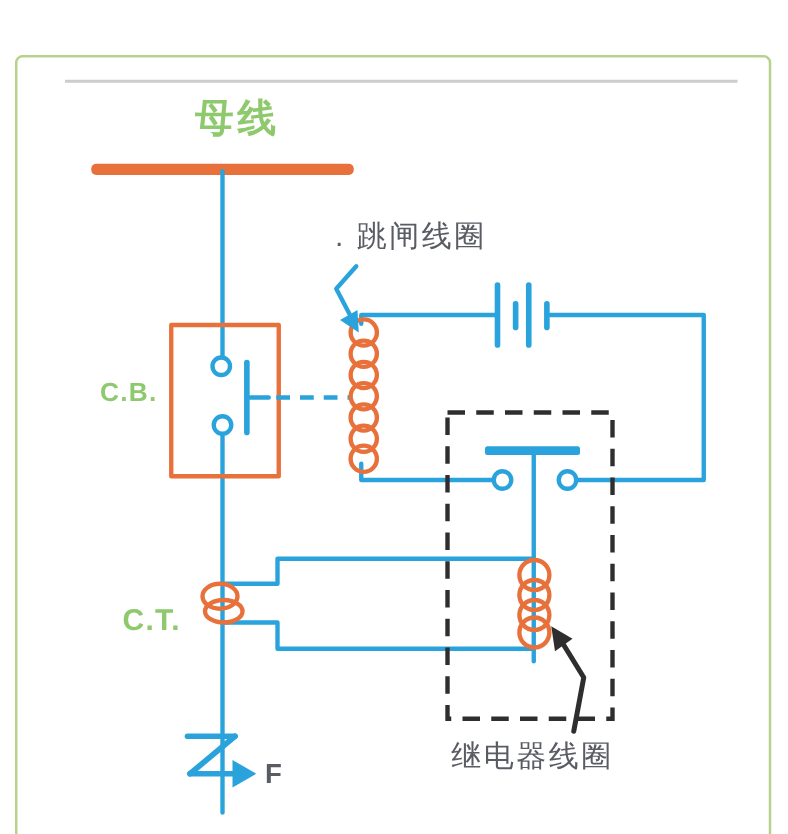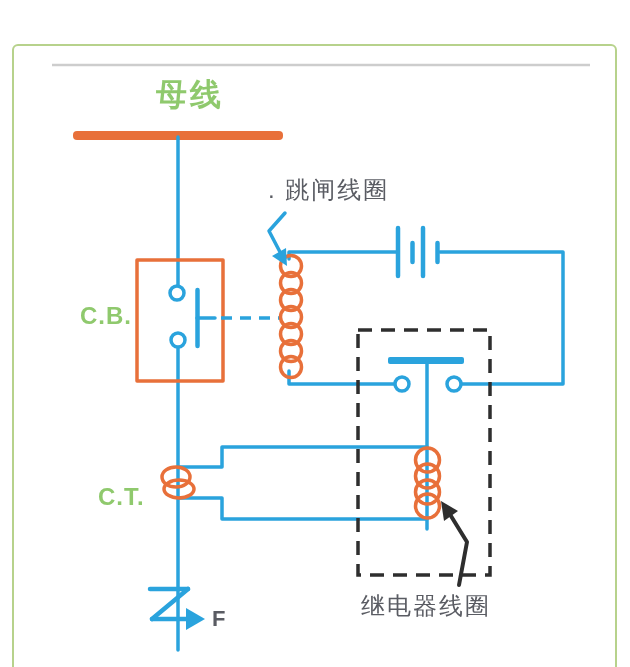--- a/index.html
+++ b/index.html
@@ -21,21 +21,21 @@
   .comp-bar{fill:var(--component-orange,#e8703a);stroke:none;}
   .contact{stroke:var(--wire-blue,#2aa3dd);stroke-width:3.5;fill:#ffffff;}
   .fill-blue{fill:var(--wire-blue,#2aa3dd);stroke:none;}
   .dashed-black{stroke:var(--arrow-black,#2e2e2e);stroke-width:3.5;fill:none;stroke-dasharray:14 9;}
   .arrow-black{stroke:var(--arrow-black,#2e2e2e);stroke-width:4;fill:none;stroke-linecap:round;stroke-linejoin:round;}
   .fill-black{fill:var(--arrow-black,#2e2e2e);stroke:none;}
   .lbl{position:absolute;white-space:nowrap;line-height:1.1;}
   .lbl-green{color:var(--label-green,#8fc96d);font-weight:bold;}
   .lbl-dark{color:var(--text-dark,#5a5c63);}
   .busbar-label{left:156px;top:41px;font-size:31px;letter-spacing:3px;}
-  .cb-label{left:80px;top:266px;font-size:24px;letter-spacing:1px;}
+  .cb-label{left:80px;top:266px;font-size:21px;letter-spacing:1px;}
   .ct-label{left:98px;top:447px;font-size:24px;letter-spacing:1px;}
   .trip-coil-label{left:268px;top:140px;font-size:24px;letter-spacing:2px;}
   .relay-coil-label{left:361px;top:556px;font-size:24px;letter-spacing:2px;}
   .fault-label{left:212px;top:570px;font-size:22px;font-weight:bold;}
 </style>
 </head>
 <body>
 
 <div class="canvas">
 

